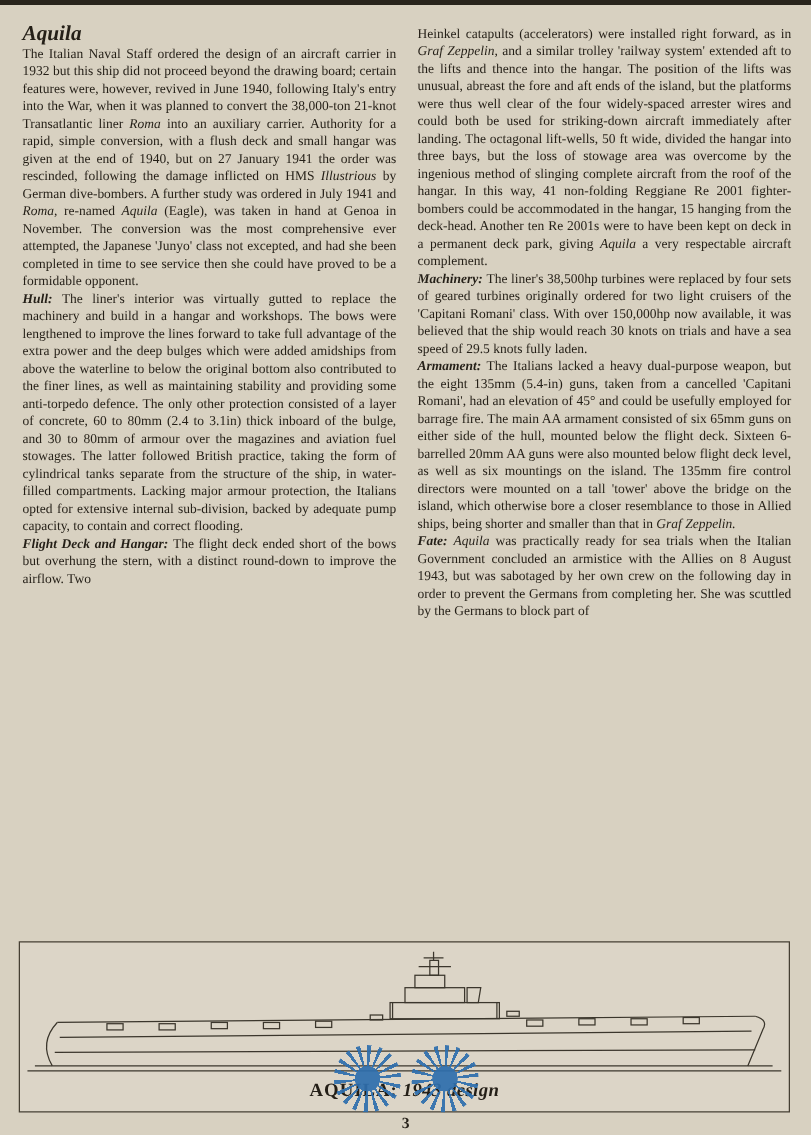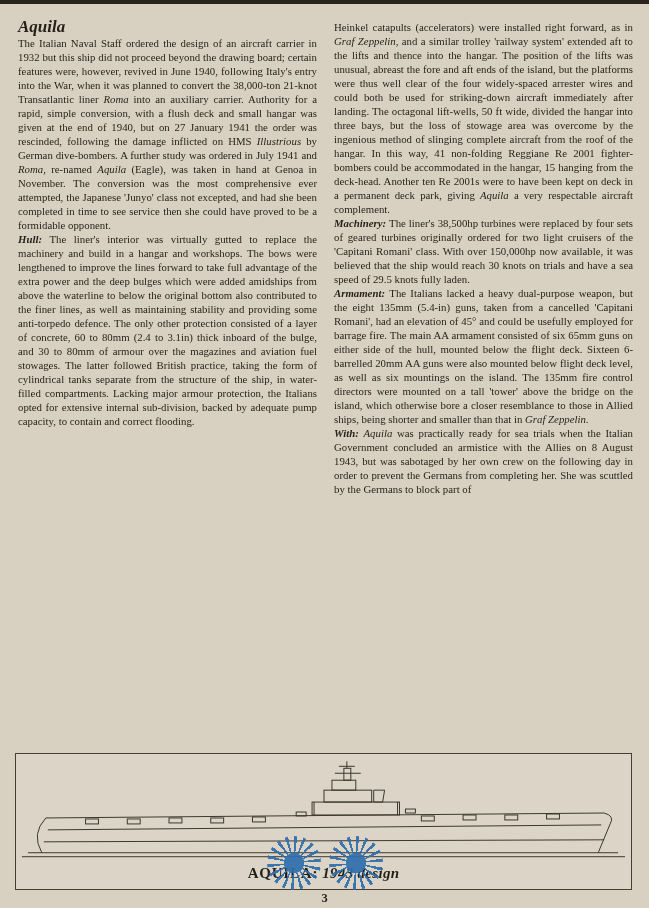--- a/index.html
+++ b/index.html
@@ -76,28 +76,29 @@
 
 <div class="top-edge"></div>
 
 <div class="page">
   <div class="columns">
     <div class="col">
       <h2 class="ship">Aquila</h2>
       <div>
           <p class="para"><span>The Italian Naval Staff ordered the design of an aircraft carrier in 1932 but this ship did not proceed beyond the drawing board; certain features were, however, revived in June 1940, following Italy's entry into the War, when it was planned to convert the 38,000-ton 21-knot Transatlantic liner </span><span class="it">Roma</span><span> into an auxiliary carrier. Authority for a rapid, simple conversion, with a flush deck and small hangar was given at the end of 1940, but on 27 January 1941 the order was rescinded, following the damage inflicted on HMS </span><span class="it">Illustrious</span><span> by German dive-bombers. A further study was ordered in July 1941 and </span><span class="it">Roma,</span><span> re-named </span><span class="it">Aquila</span><span> (Eagle), was taken in hand at Genoa in November. The conversion was the most comprehensive ever attempted, the Japanese 'Junyo' class not excepted, and had she been completed in time to see service then she could have proved to be a formidable opponent.</span></p>
           <p class="para"><span class="run-in">Hull: </span><span>The liner's interior was virtually gutted to replace the machinery and build in a hangar and workshops. The bows were lengthened to improve the lines forward to take full advantage of the extra power and the deep bulges which were added amidships from above the waterline to below the original bottom also contributed to the finer lines, as well as maintaining stability and providing some anti-torpedo defence. The only other protection consisted of a layer of concrete, 60 to 80mm (2.4 to 3.1in) thick inboard of the bulge, and 30 to 80mm of armour over the magazines and aviation fuel stowages. The latter followed British practice, taking the form of cylindrical tanks separate from the structure of the ship, in water-filled compartments. Lacking major armour protection, the Italians opted for extensive internal sub-division, backed by adequate pump capacity, to contain and correct flooding.</span></p>
+          <p class="para"><span class="run-in">Flight Deck and Hangar: </span><span>The flight deck ended short of the bows but overhung the stern, with a distinct round-down to improve the airflow. Two</span></p>
         </div>
     </div>
     <div class="col">
       <div>
           <p class="para"><span>Heinkel catapults (accelerators) were installed right forward, as in </span><span class="it">Graf Zeppelin,</span><span> and a similar trolley 'railway system' extended aft to the lifts and thence into the hangar. The position of the lifts was unusual, abreast the fore and aft ends of the island, but the platforms were thus well clear of the four widely-spaced arrester wires and could both be used for striking-down aircraft immediately after landing. The octagonal lift-wells, 50 ft wide, divided the hangar into three bays, but the loss of stowage area was overcome by the ingenious method of slinging complete aircraft from the roof of the hangar. In this way, 41 non-folding Reggiane Re 2001 fighter-bombers could be accommodated in the hangar, 15 hanging from the deck-head. Another ten Re 2001s were to have been kept on deck in a permanent deck park, giving </span><span class="it">Aquila</span><span> a very respectable aircraft complement.</span></p>
           <p class="para"><span class="run-in">Machinery: </span><span>The liner's 38,500hp turbines were replaced by four sets of geared turbines originally ordered for two light cruisers of the 'Capitani Romani' class. With over 150,000hp now available, it was believed that the ship would reach 30 knots on trials and have a sea speed of 29.5 knots fully laden.</span></p>
           <p class="para"><span class="run-in">Armament: </span><span>The Italians lacked a heavy dual-purpose weapon, but the eight 135mm (5.4-in) guns, taken from a cancelled 'Capitani Romani', had an elevation of 45° and could be usefully employed for barrage fire. The main AA armament consisted of six 65mm guns on either side of the hull, mounted below the flight deck. Sixteen 6-barrelled 20mm AA guns were also mounted below flight deck level, as well as six mountings on the island. The 135mm fire control directors were mounted on a tall 'tower' above the bridge on the island, which otherwise bore a closer resemblance to those in Allied ships, being shorter and smaller than that in </span><span class="it">Graf Zeppelin.</span></p>
-          <p class="para"><span class="run-in">With: </span><span class="it">Aquila</span><span> was practically ready for sea trials when the Italian Government concluded an armistice with the Allies on 8 August 1943, but was sabotaged by her own crew on the following day in order to prevent the Germans from completing her. She was scuttled by the Germans to block part of</span></p>
+          <p class="para"><span class="run-in">Fate: </span><span class="it">Aquila</span><span> was practically ready for sea trials when the Italian Government concluded an armistice with the Allies on 8 August 1943, but was sabotaged by her own crew on the following day in order to prevent the Germans from completing her. She was scuttled by the Germans to block part of</span></p>
         </div>
     </div>
   </div>
 </div>
 
 <div class="figure">
   <svg class="ship-svg" viewBox="0 0 619 106" preserveAspectRatio="xMidYMid meet">
     <g stroke="#3b362c" fill="none" stroke-width="1">
 
       <line x1="6" y1="97" x2="613" y2="97"></line>

